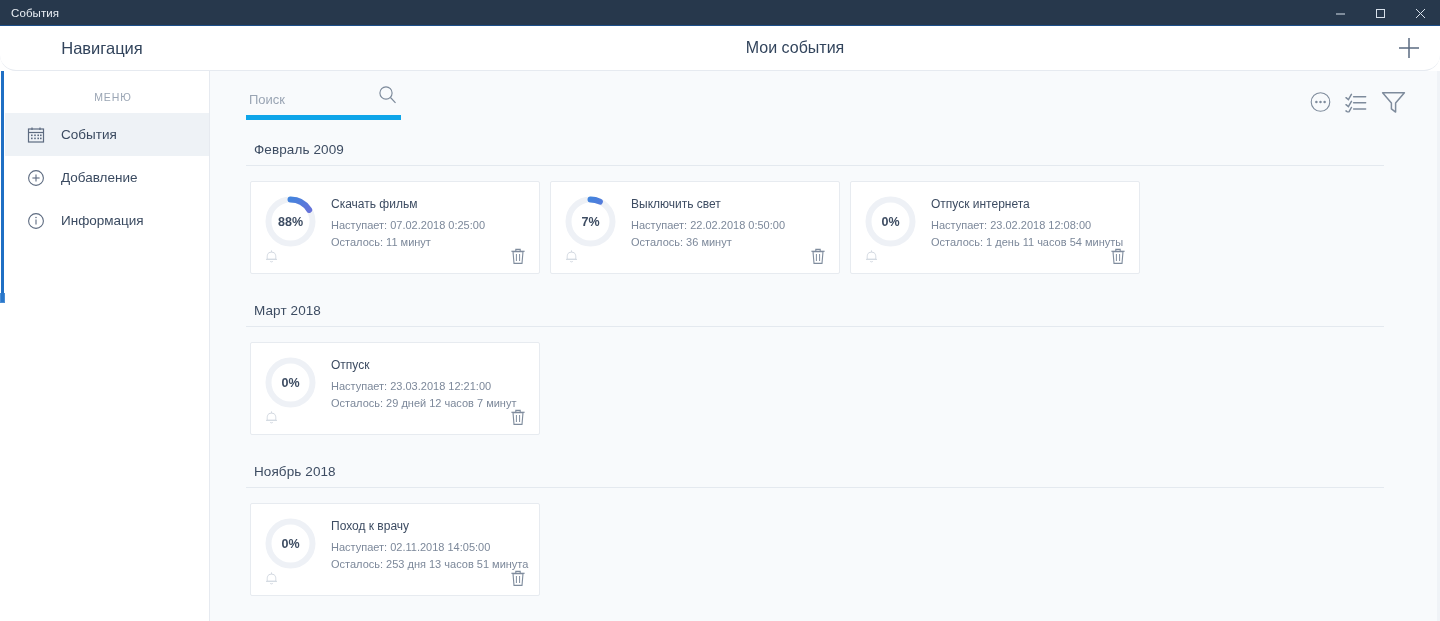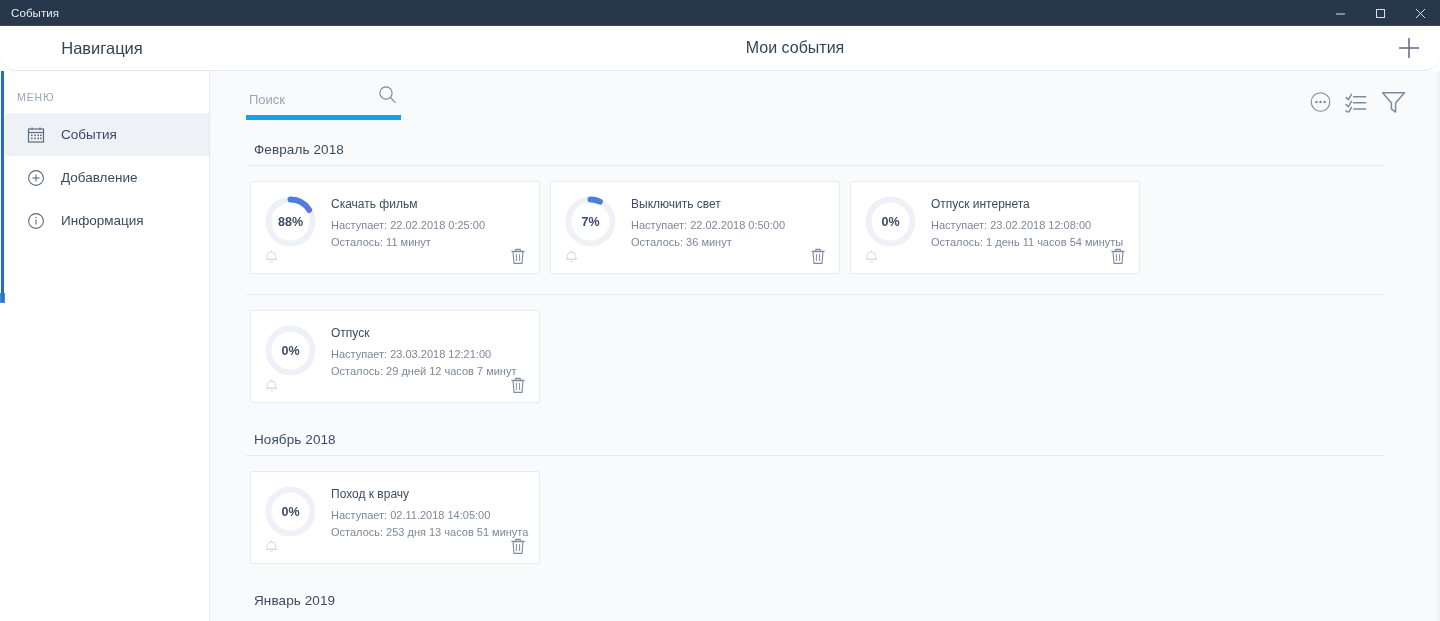--- a/index.html
+++ b/index.html
@@ -59,21 +59,21 @@
     background: #1f6fc4;
   }
   .left-scroll-mark {
     position: absolute; left: 0px; top: 222px; width: 5px; height: 10px;
     background: #2a79cc; opacity: .85;
   }
 
   
   .sidebar {
     width: 210px; flex: 0 0 210px; background: #ffffff;
-    border-right: 1px solid #e6eaf0; padding-top: 14px;
+    border-right: 1px solid #e6eaf0; padding-top: 14px; text-align: center;
   }
   .menu-label {
     font-size: 10.5px; color: #9aa5b4; letter-spacing: .9px; padding: 6px 0 10px 17px;
     text-transform: uppercase;
   }
   .menu-item {
     display: flex; align-items: center; height: 43px; padding-left: 26px; gap: 16px;
     color: #3a4a60; font-size: 13.5px;
   }
   .menu-item.active { background: #eef2f6; }
@@ -273,42 +273,42 @@
           </span>
           <span>
             <svg width="25" height="23" viewBox="0 0 25 23">
               <path d="M1.6 2.2 L23.4 2.2 L14.6 12.4 L14.6 21.6 L10.4 18.4 L10.4 12.4 Z" fill="none" stroke="currentColor" stroke-width="1.5" stroke-linejoin="round"></path>
             </svg>
           </span>
         </div>
       </div>
 
       <div class="section">
-        <div class="section-title">Февраль 2018</div>
+        <div class="section-title">Февраль 2009</div>
         <div class="section-rule"></div>
         <div class="cards">
 
           <div class="card">
             <div class="card-top">
               <div class="ring">
                 <svg width="53" height="53" viewBox="0 0 53 53">
                   <defs>
                     <linearGradient id="g0" x1="0" y1="1" x2="1" y2="0">
                       <stop offset="0%" stop-color="#8b5fd4"></stop>
                         <stop offset="100%" stop-color="#2d8fe0"></stop>
                     </linearGradient>
                   </defs>
                   <circle cx="26.5" cy="26.5" r="22" fill="none" stroke="#eef1f6" stroke-width="6"></circle>
                   <circle class="ring-arc" cx="26.5" cy="26.5" r="22" fill="none" stroke="url(#g0)" stroke-width="6" stroke-linecap="round" stroke-dasharray="138.23007675795088" stroke-dashoffset="116.11326447667874"></circle>
                 </svg>
                 <span class="ring-label">88%</span>
               </div>
               <div class="card-info">
                 <div class="card-title">Скачать фильм</div>
-                <div class="card-line">Наступает: 22.02.2018 0:25:00</div>
+                <div class="card-line">Наступает: 07.02.2018 0:25:00</div>
                 <div class="card-line">Осталось: 11 минут</div>
               </div>
             </div>
             <div class="card-foot">
               <span class="bell-icon">
                 <svg width="15" height="16" viewBox="0 0 15 16">
                   <path d="M3.2 11.2 C3.2 7.4 3 4.2 7.5 4.2 C12 4.2 11.8 7.4 11.8 11.2 Z" fill="none" stroke="currentColor" stroke-width="1"></path>
                   <line x1="2" y1="11.4" x2="13" y2="11.4" stroke="currentColor" stroke-width="1"></line>
                   <path d="M6.2 13 a1.4 1.4 0 0 0 2.6 0" fill="none" stroke="currentColor" stroke-width="1"></path>
                   <line x1="7.5" y1="2.4" x2="7.5" y2="4" stroke="currentColor" stroke-width="1"></line>
@@ -400,20 +400,21 @@
                   <line x1="9.6" y1="7" x2="9.6" y2="14" stroke="currentColor" stroke-width="1"></line>
                 </svg>
               </span>
             </div>
           </div>
 
         </div>
       </div>
 
       <div class="section">
+        <div class="section-title">Март 2018</div>
         <div class="section-rule"></div>
         <div class="cards">
           <div class="card">
             <div class="card-top">
               <div class="ring">
                 <svg width="53" height="53" viewBox="0 0 53 53">
                   <circle cx="26.5" cy="26.5" r="22" fill="none" stroke="#eef1f6" stroke-width="6"></circle>
                 </svg>
                 <span class="ring-label">0%</span>
               </div>

